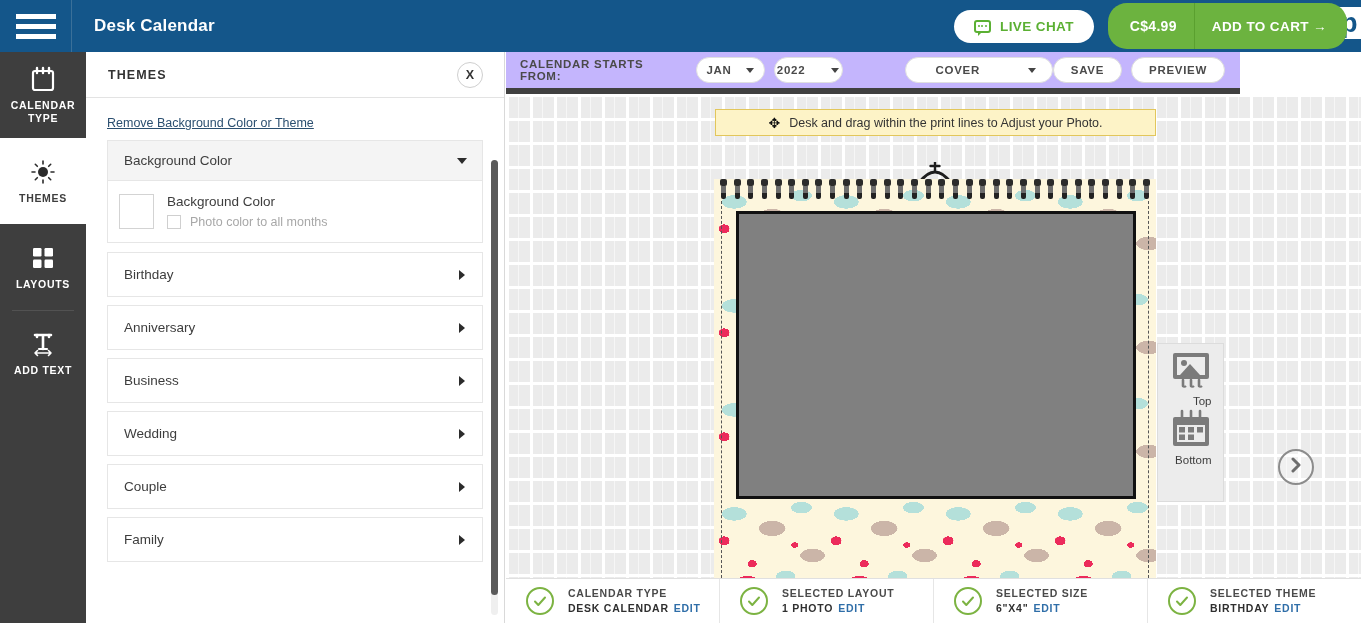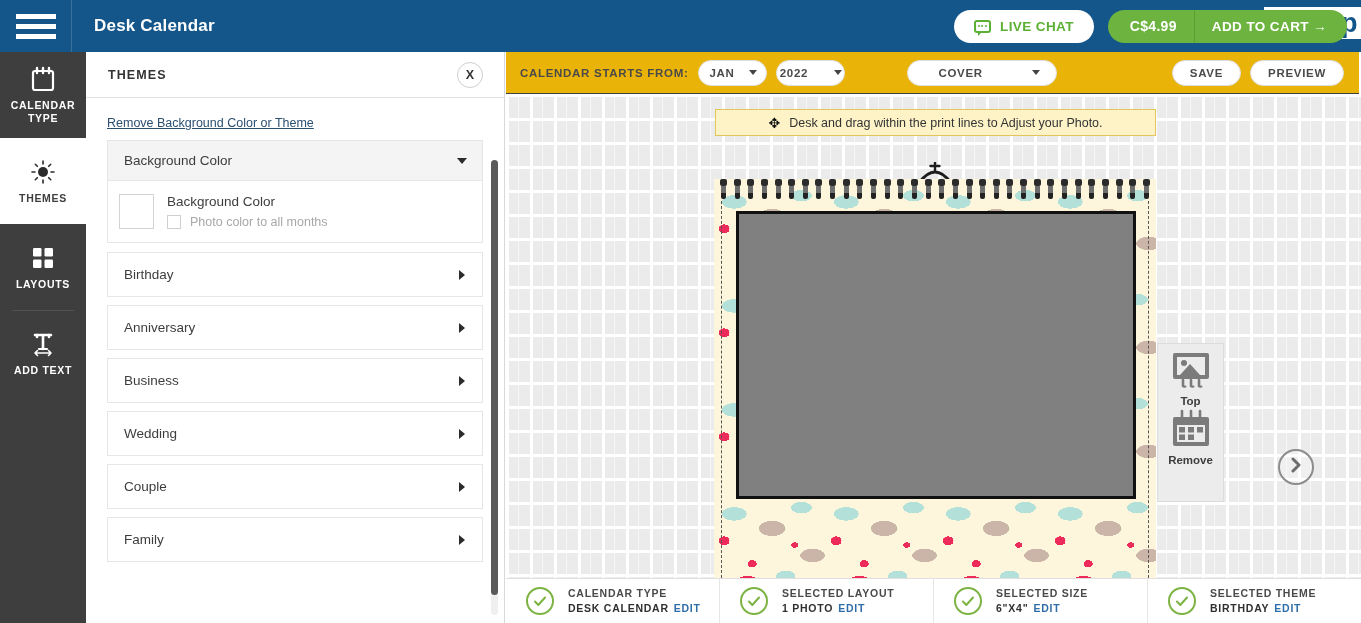--- a/index.html
+++ b/index.html
@@ -54,21 +54,21 @@
     width: 17px; height: 13px; border: 2px solid #5bb033; border-radius: 3px;
     position: relative; display: flex; align-items: center; justify-content: center; gap: 1.5px;
   }
   .chat-bubble i { width: 2px; height: 2px; background: #5bb033; border-radius: 50%; display: block; }
   .chat-bubble::after {
     content: ""; position: absolute; bottom: -5px; left: 2px;
     border-left: 4px solid #5bb033; border-bottom: 4px solid transparent;
   }
   .cart-group {
     display: flex; align-items: stretch; background: #6cb33f;
-    border-radius: 19px; height: 33px; overflow: hidden; cursor: pointer;
+    border-radius: 19px; height: 46px; overflow: hidden; cursor: pointer;
   }
   .cart-price {
     display: flex; align-items: center; padding: 0 17px 0 22px;
     color: #ffffff; font-size: 14px; font-weight: bold; letter-spacing: .3px;
     border-right: 1px solid #5aa02f;
   }
   .cart-add {
     display: flex; align-items: center; padding: 0 20px 0 17px;
     color: #ffffff; font-size: 13.5px; font-weight: bold; letter-spacing: .4px;
   }
@@ -157,22 +157,22 @@
     position: absolute; right: 6px; top: 108px; width: 7px; height: 455px;
     background: #efefef; border-radius: 4px; cursor: pointer;
   }
   .panel-scroll-thumb {
     position: absolute; top: 0; left: 0; width: 7px; height: 435px;
     background: #5a5a5a; border-radius: 4px;
   }
 
   
   .stage-toolbar {
-    position: absolute; left: 506px; top: 52px; width: 853px; height: 42px;
-    background: #eab308; display: flex; align-items: center; border-bottom: 1px solid #404040;
+    position: absolute; left: 506px; top: 52px; width: 734px; height: 42px;
+    background: #c4b5fd; display: flex; align-items: center; border-bottom: 6px solid #404040;
   }
   .starts-label {
     margin-left: 14px; font-size: 11.5px; color: #4a4a4a; font-weight: bold;
     letter-spacing: .7px;
   }
   .pill {
     height: 26px; border: 1px solid #e0e0e0; border-radius: 14px; background: #fff;
     display: flex; align-items: center; justify-content: center; gap: 14px;
     padding: 0 14px; cursor: pointer; font-size: 11.5px; color: #4a4a4a;
     font-weight: bold; letter-spacing: .7px;
@@ -258,21 +258,21 @@
     position: absolute; left: 22px; top: 32px; width: 400px; height: 288px;
     background: #808080; border: 3px solid #111111; cursor: move;
   }
 
   
   .side-palette {
     position: absolute; left: 651px; top: 249px; width: 67px; height: 159px;
     background: #ececec; border: 1px solid #dcdcdc;
     display: flex; flex-direction: column; align-items: center; padding-top: 6px; gap: 2px;
   }
-  .sp-item { display: flex; flex-direction: column; align-items: center; cursor: pointer; font-weight: bold; }
+  .sp-item { display: flex; flex-direction: column; align-items: flex-end; cursor: pointer; }
   .sp-label { font-size: 11.5px; color: #3d3d3d; margin-top: 1px; }
 
   .next-btn {
     position: absolute; left: 772px; top: 355px; width: 36px; height: 36px;
     border-radius: 50%; border: 2px solid #8c8c8c; background: rgba(255,255,255,.25);
     display: flex; align-items: center; justify-content: center; cursor: pointer;
   }
 
   
   .statusbar {
@@ -546,21 +546,21 @@
             <path d="M12 2 v6 M21 2 v6 M30 2 v6" stroke="#7b7b7b" stroke-width="2.6" stroke-linecap="round" fill="none"></path>
             <rect x="3" y="8" width="36" height="29" rx="2" fill="#7b7b7b"></rect>
             <rect x="7" y="16" width="28" height="17" fill="#ececec"></rect>
             <rect x="9" y="18" width="6" height="5.5" fill="#7b7b7b"></rect>
             <rect x="18" y="18" width="6" height="5.5" fill="#7b7b7b"></rect>
             <rect x="27" y="18" width="6" height="5.5" fill="#7b7b7b"></rect>
             <rect x="9" y="25.5" width="6" height="5.5" fill="#7b7b7b"></rect>
             <rect x="18" y="25.5" width="6" height="5.5" fill="#7b7b7b"></rect>
           </svg>
         </span>
-        <span class="sp-label">Remove</span>
+        <span class="sp-label">Bottom</span>
       </div>
     </div>
 
     <div class="next-btn">
       <span>
         <svg width="16" height="16" viewBox="0 0 16 16">
             <path d="M5 2 L11 8 L5 14" fill="none" stroke="#6d6d6d" stroke-width="3" stroke-linecap="round" stroke-linejoin="round"></path>
           </svg>
       </span>
     </div>

